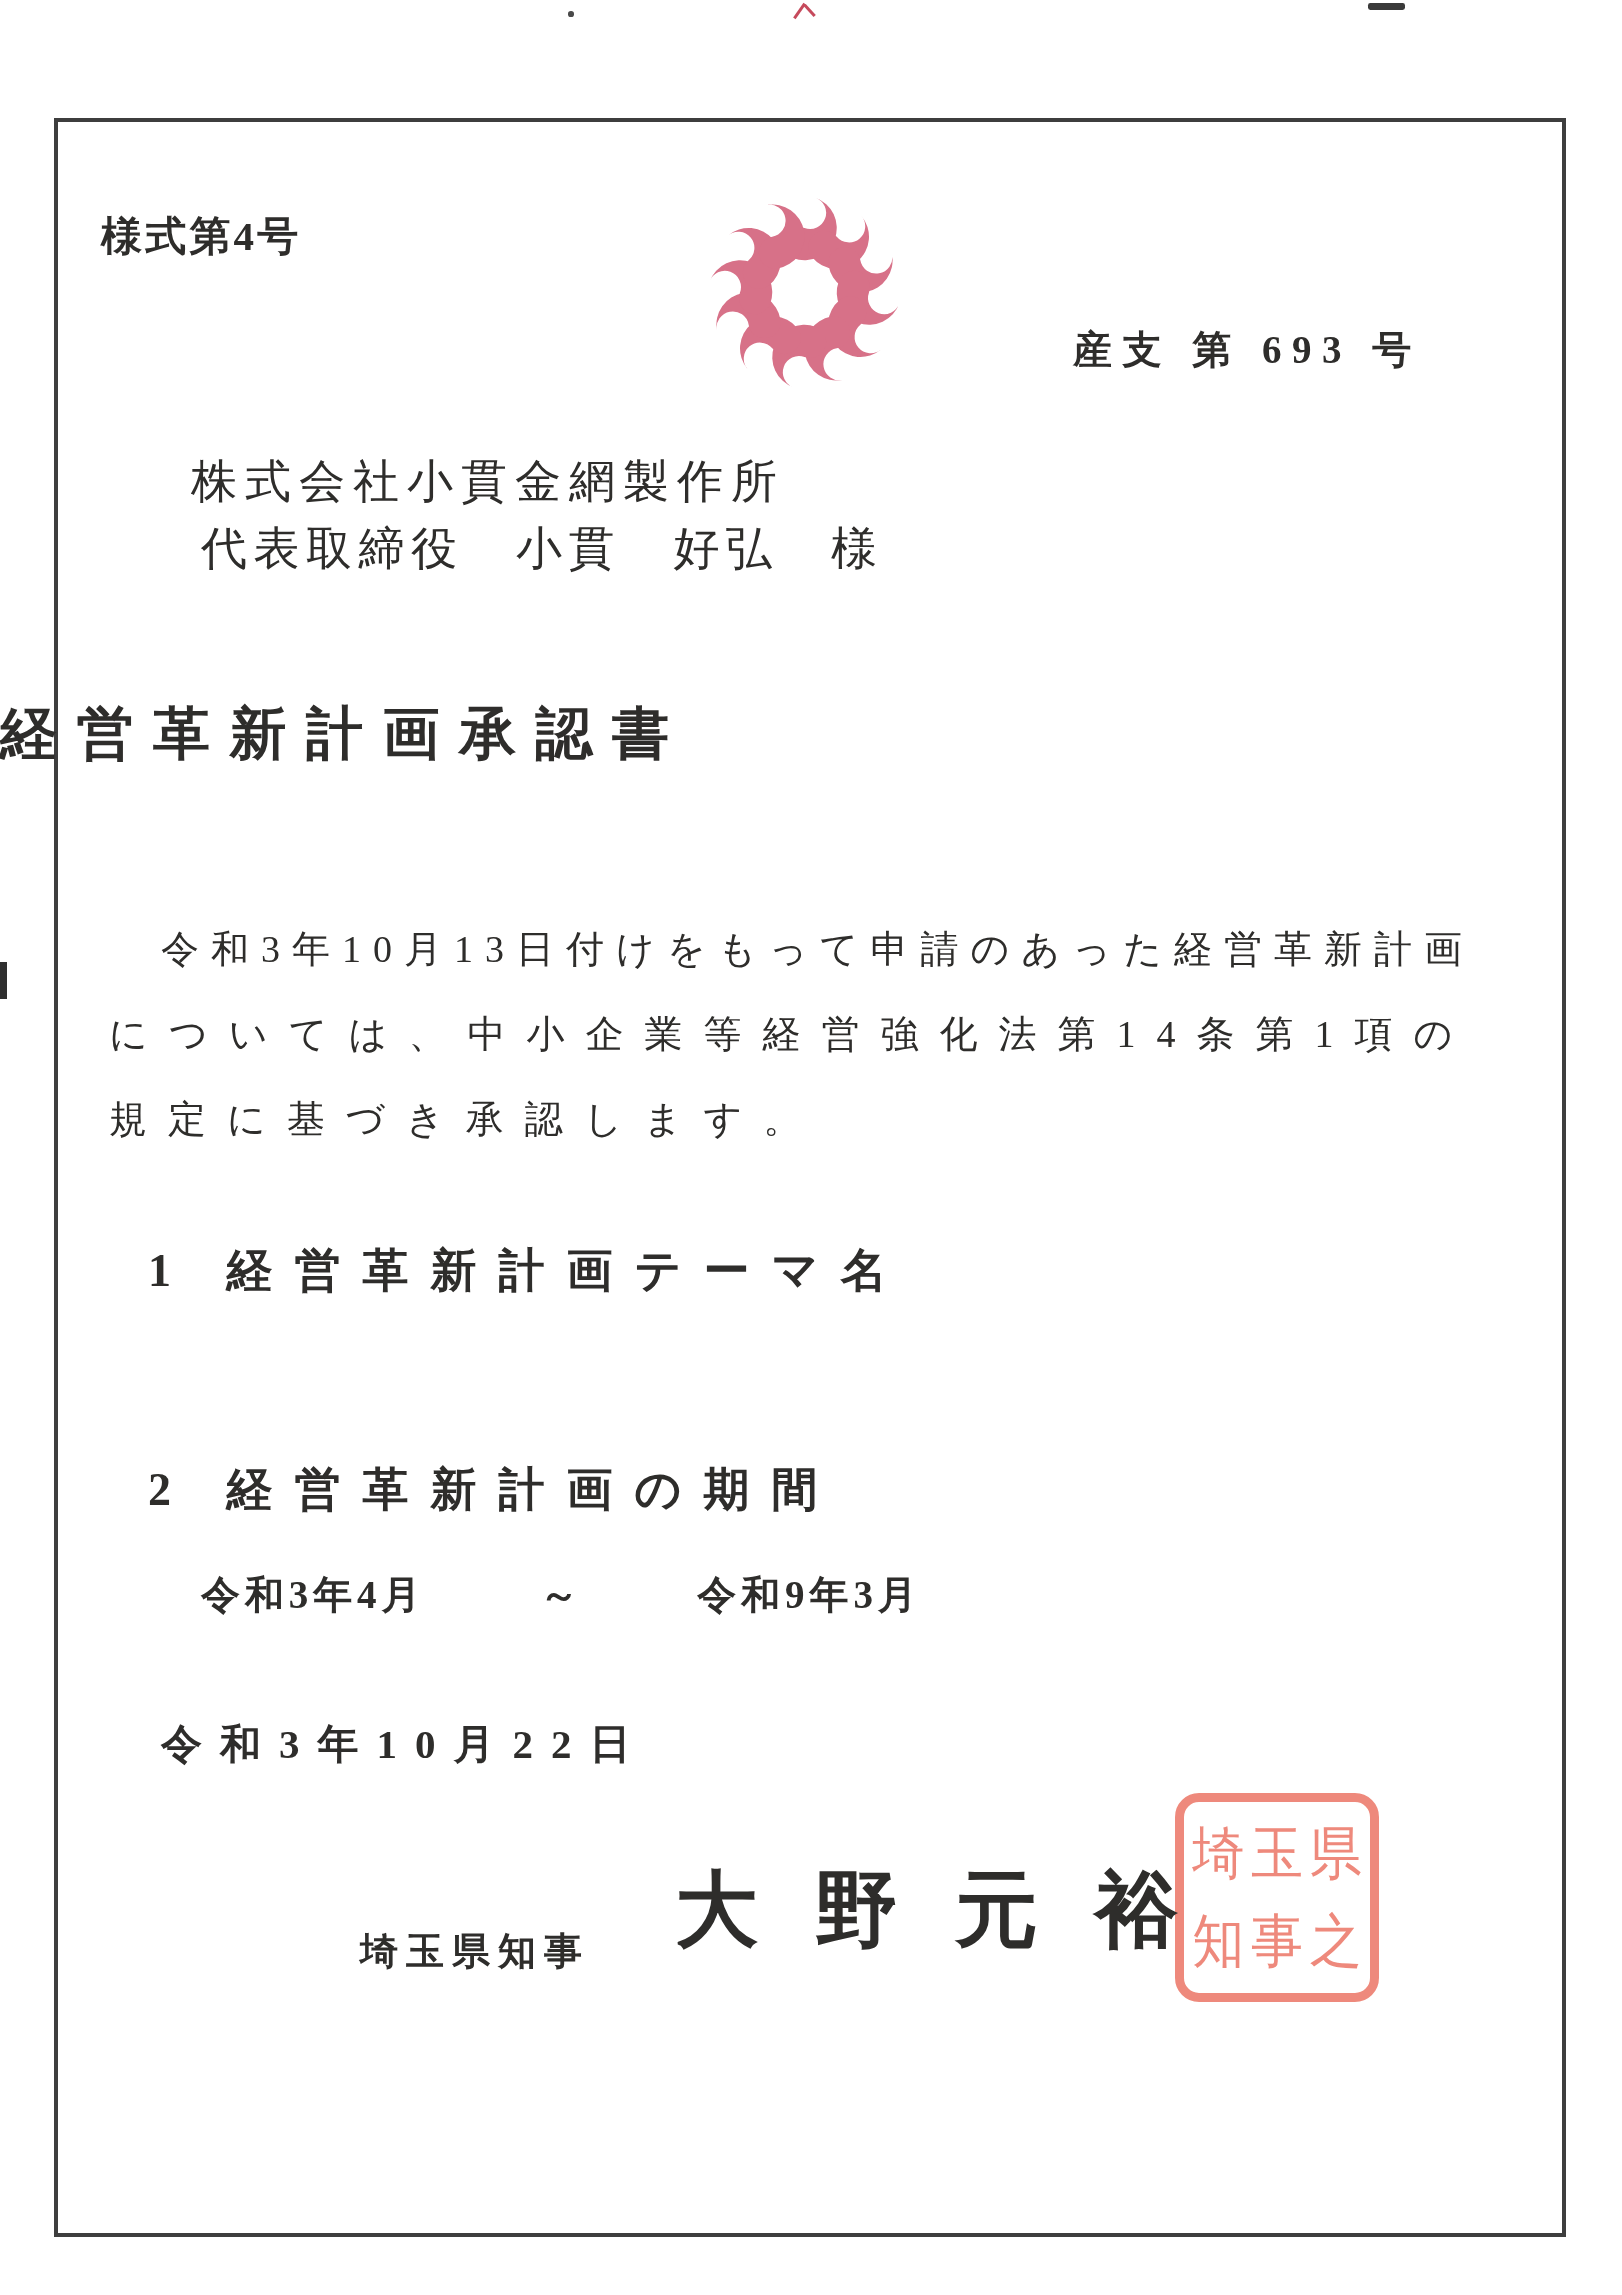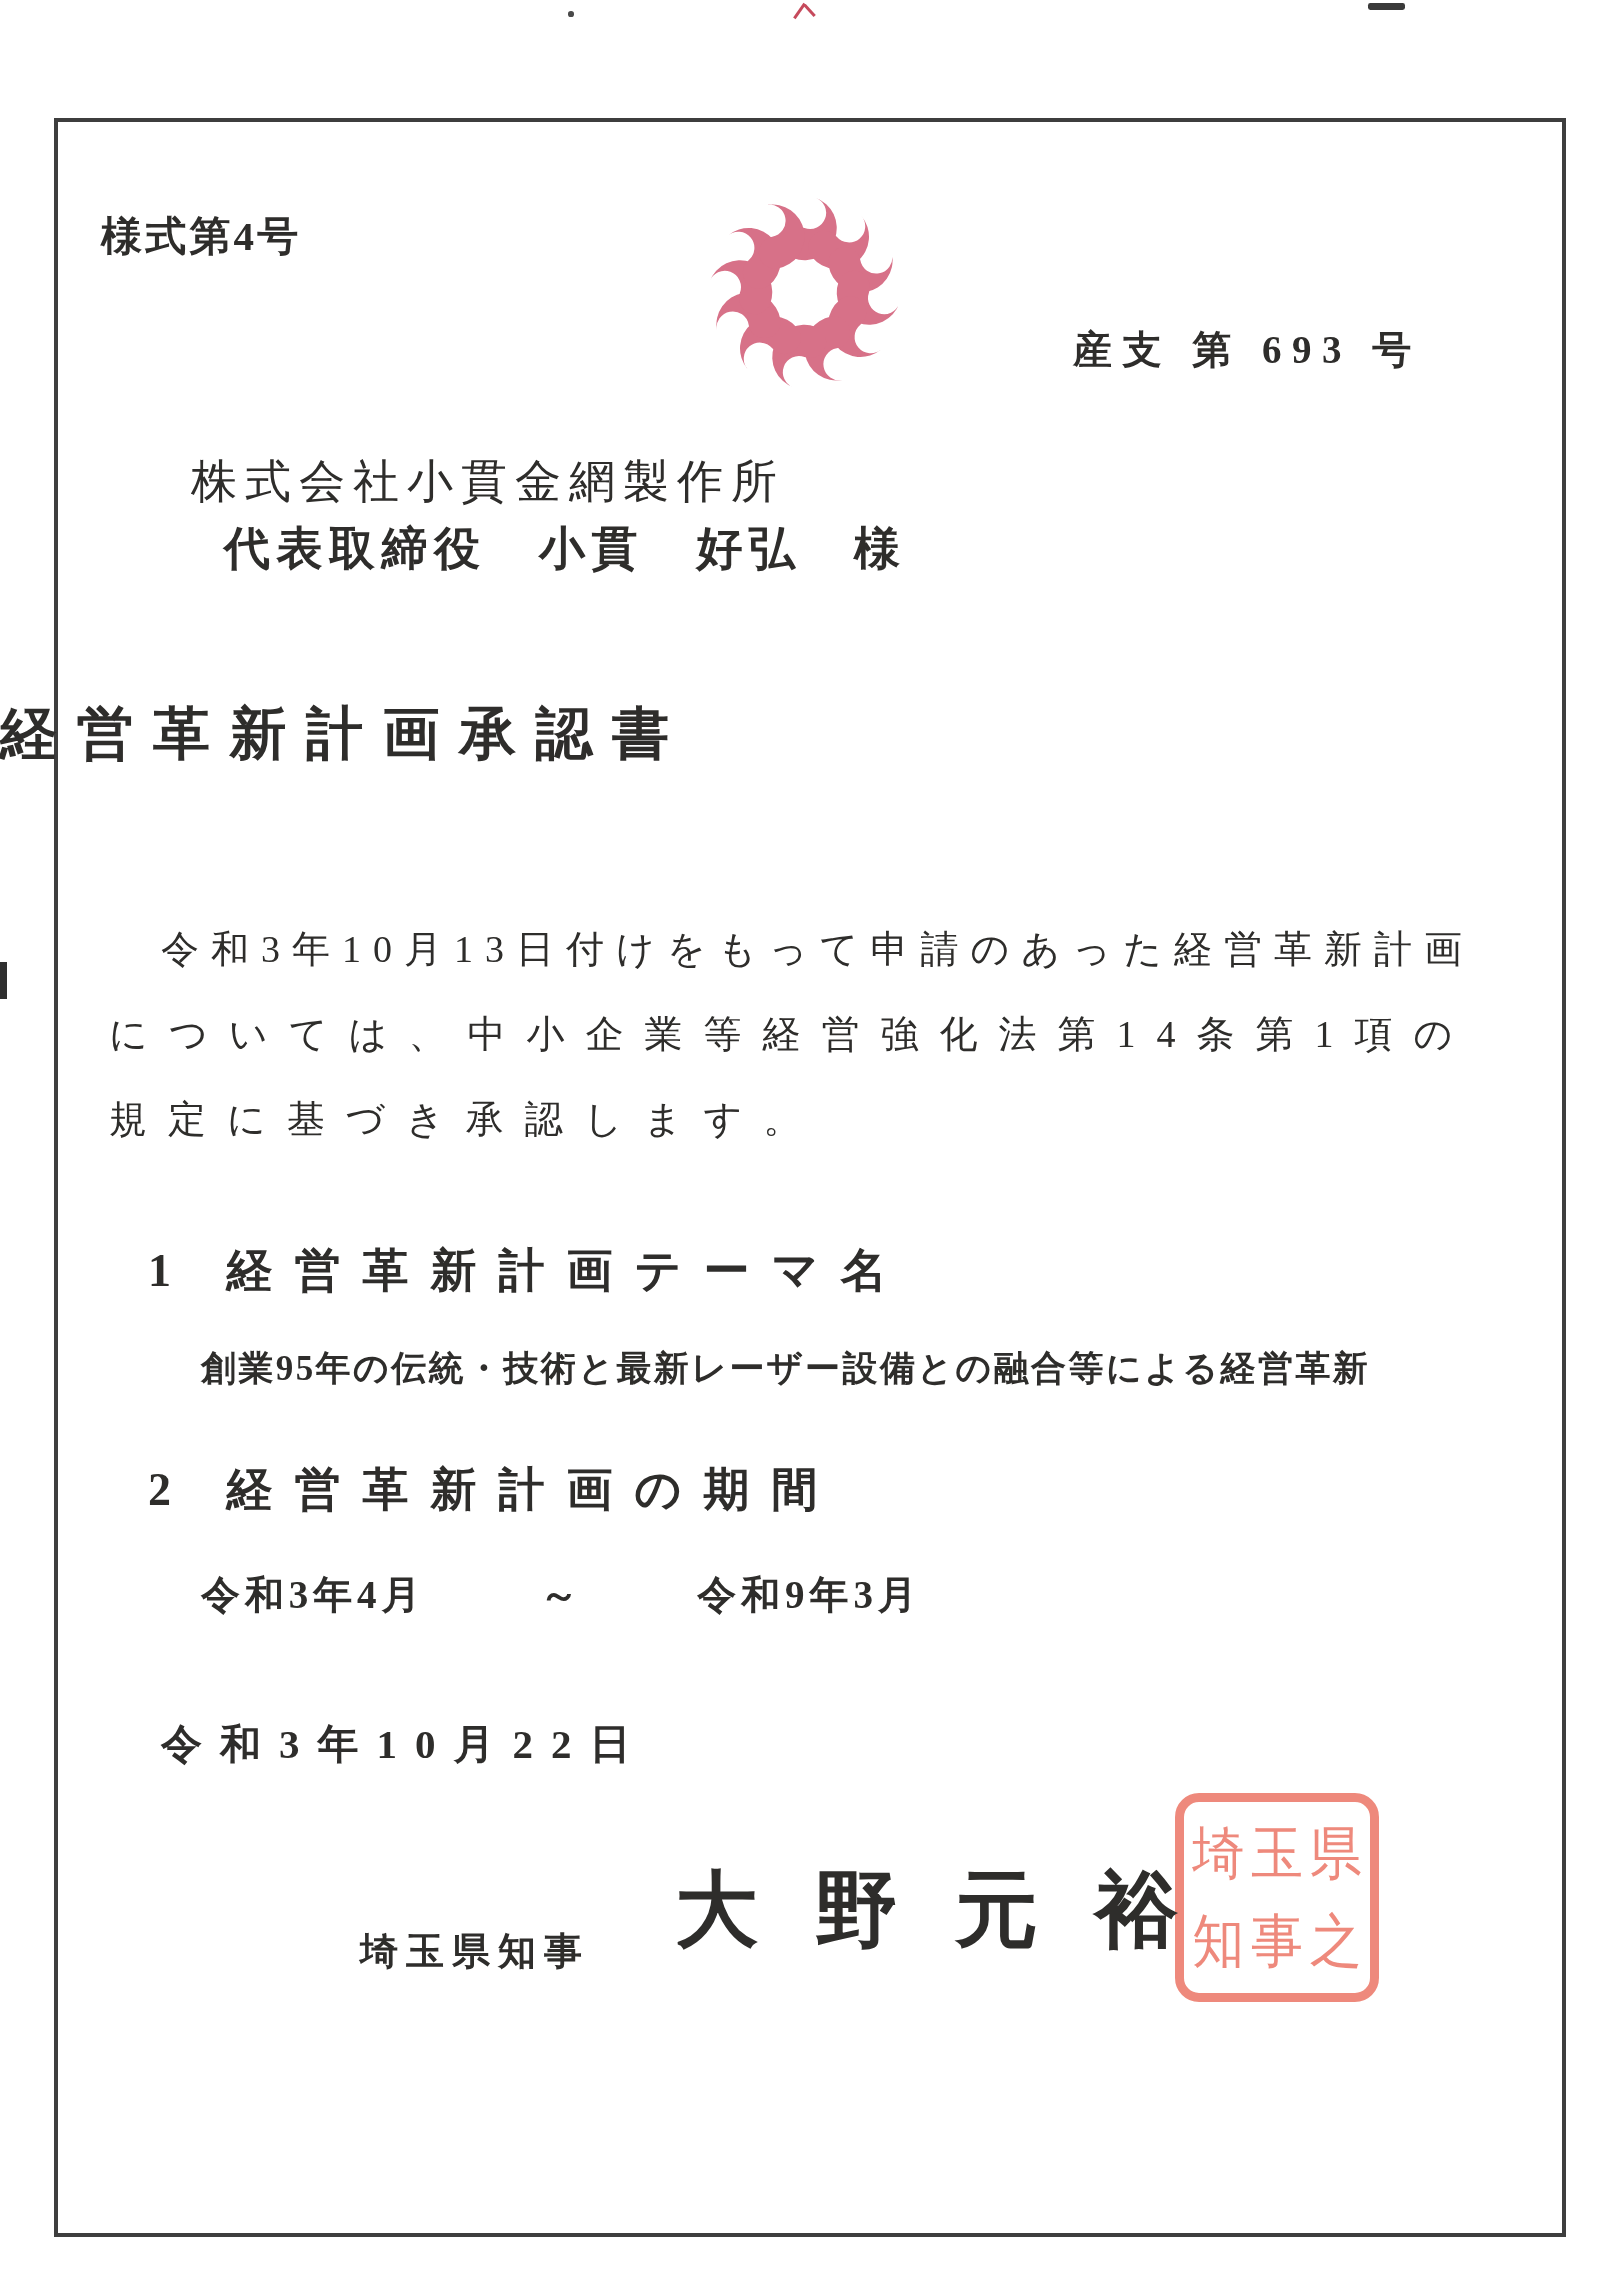--- a/index.html
+++ b/index.html
@@ -31,21 +31,21 @@
   .artifact-red-tick2{left:808px;top:3.2px;width:3.2px;height:14.6px;background:#c64a5c;transform:rotate(-42deg);}
   .artifact-black-dash{left:1368px;top:3.2px;width:37px;height:7.3px;background:#3a3a3a;border-radius:2.4px;}
   .artifact-dot{left:568px;top:11.4px;width:5.7px;height:5.7px;background:#4a4a4a;border-radius:50%;}
   .artifact-edge-tick{left:0;top:962px;width:7.3px;height:37px;background:#2f2f2f;}
 
   .form-number{left:101px;top:209px;font-size:41px;font-weight:600;letter-spacing:3.2px;}
   .emblem{left:695px;top:185px;width:219px;height:215px;color:var(--emblem-pink);}
   .doc-number{left:1073px;top:323px;font-size:39px;font-weight:600;letter-spacing:10.5px;white-space:nowrap;}
 
   .recipient-company{left:191px;top:451px;font-size:46px;font-weight:400;letter-spacing:8px;white-space:nowrap;}
-  .recipient-person{left:224px;top:518px;font-size:46px;font-weight:700;letter-spacing:6.5px;white-space:nowrap;}
+  .recipient-person{left:201px;top:518px;font-size:46px;font-weight:400;letter-spacing:6.5px;white-space:nowrap;}
 
   .cert-title{left:0;top:696px;width:1623px;font-size:57px;font-weight:700;letter-spacing:19.5px;white-space:nowrap;}
 
   .body-par{left:109px;top:907px;width:1412px;font-size:38px;line-height:85px;}
   .body-line1{letter-spacing:12px;text-indent:52px;white-space:nowrap;}
   .body-line2{letter-spacing:21px;white-space:nowrap;}
   .body-line3{letter-spacing:21px;white-space:nowrap;}
 
   .sec1-heading{left:148px;top:1240px;font-size:46px;font-weight:600;letter-spacing:22px;white-space:nowrap;}
   .sec1-theme{left:201px;top:1345px;font-size:35px;font-weight:600;letter-spacing:2.4px;white-space:nowrap;}
@@ -118,21 +118,20 @@
 
   <div class="abs cert-title">経営革新計画承認書</div>
 
   <div class="abs body-par">
     <div class="body-line1">令和3年10月13日付けをもって申請のあった経営革新計画</div>
     <div class="body-line2">については、中小企業等経営強化法第14条第1項の</div>
     <div class="body-line3">規定に基づき承認します。</div>
   </div>
 
   <div class="abs sec1-heading">1 経営革新計画テーマ名</div>
-  <div class="abs sec1-theme">創業95年の伝統・技術と最新レーザー設備との融合等による経営革新</div>
 
   <div class="abs sec2-heading">2 経営革新計画の期間</div>
   <div class="abs period-row">
     <span>令和3年4月</span>
     <span>～</span>
     <span>令和9年3月</span>
   </div>
 
   <div class="abs issue-date">令和3年10月22日</div>
 

